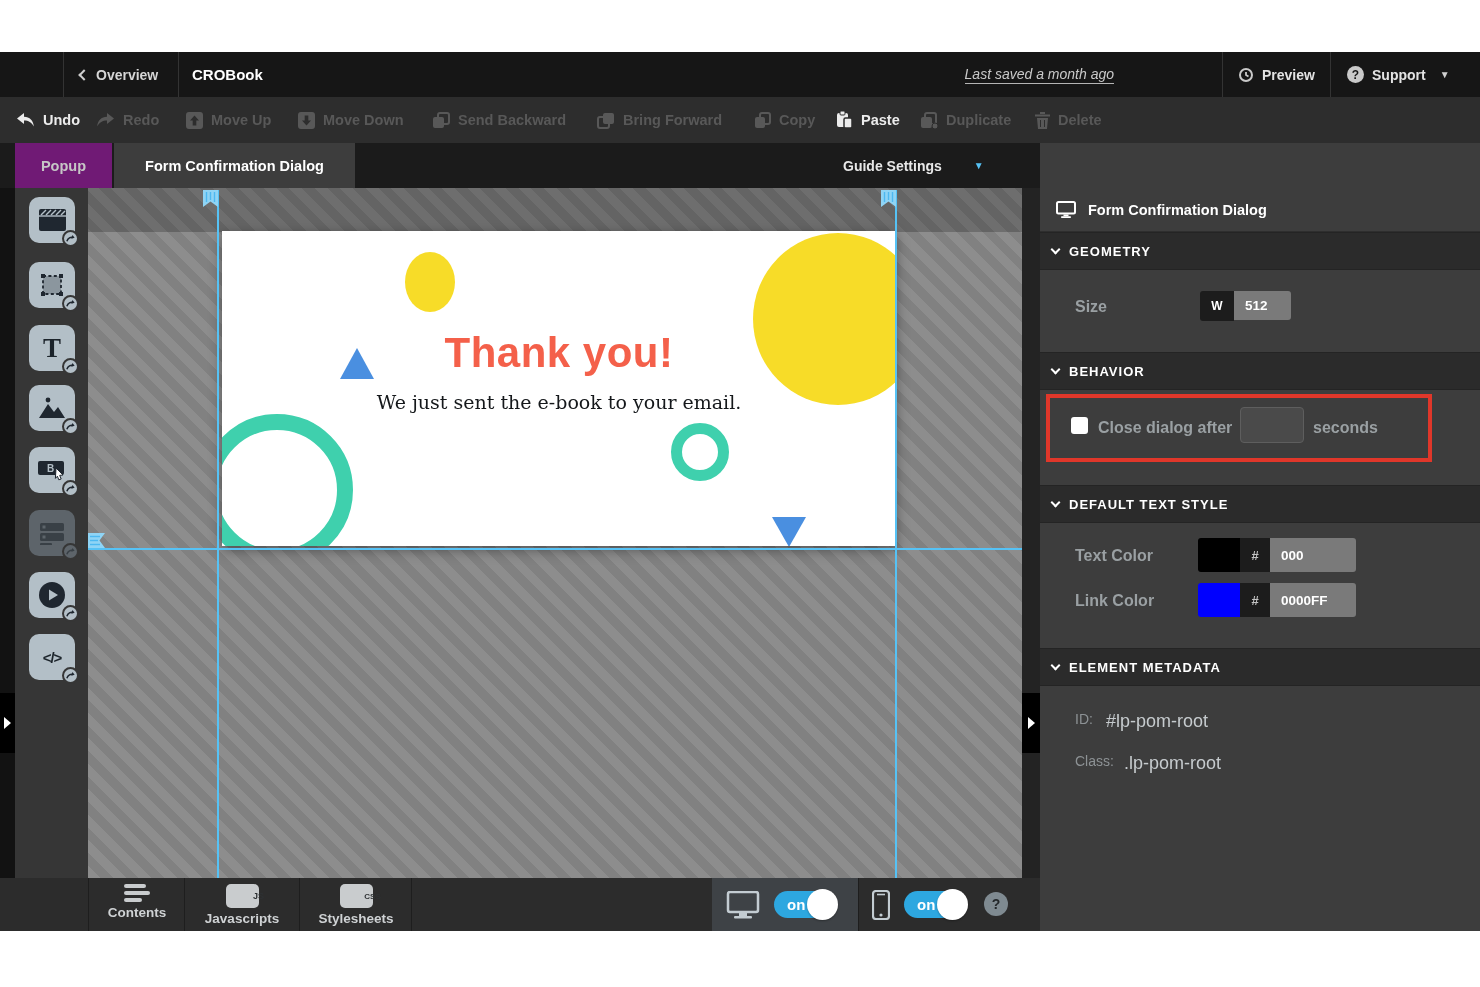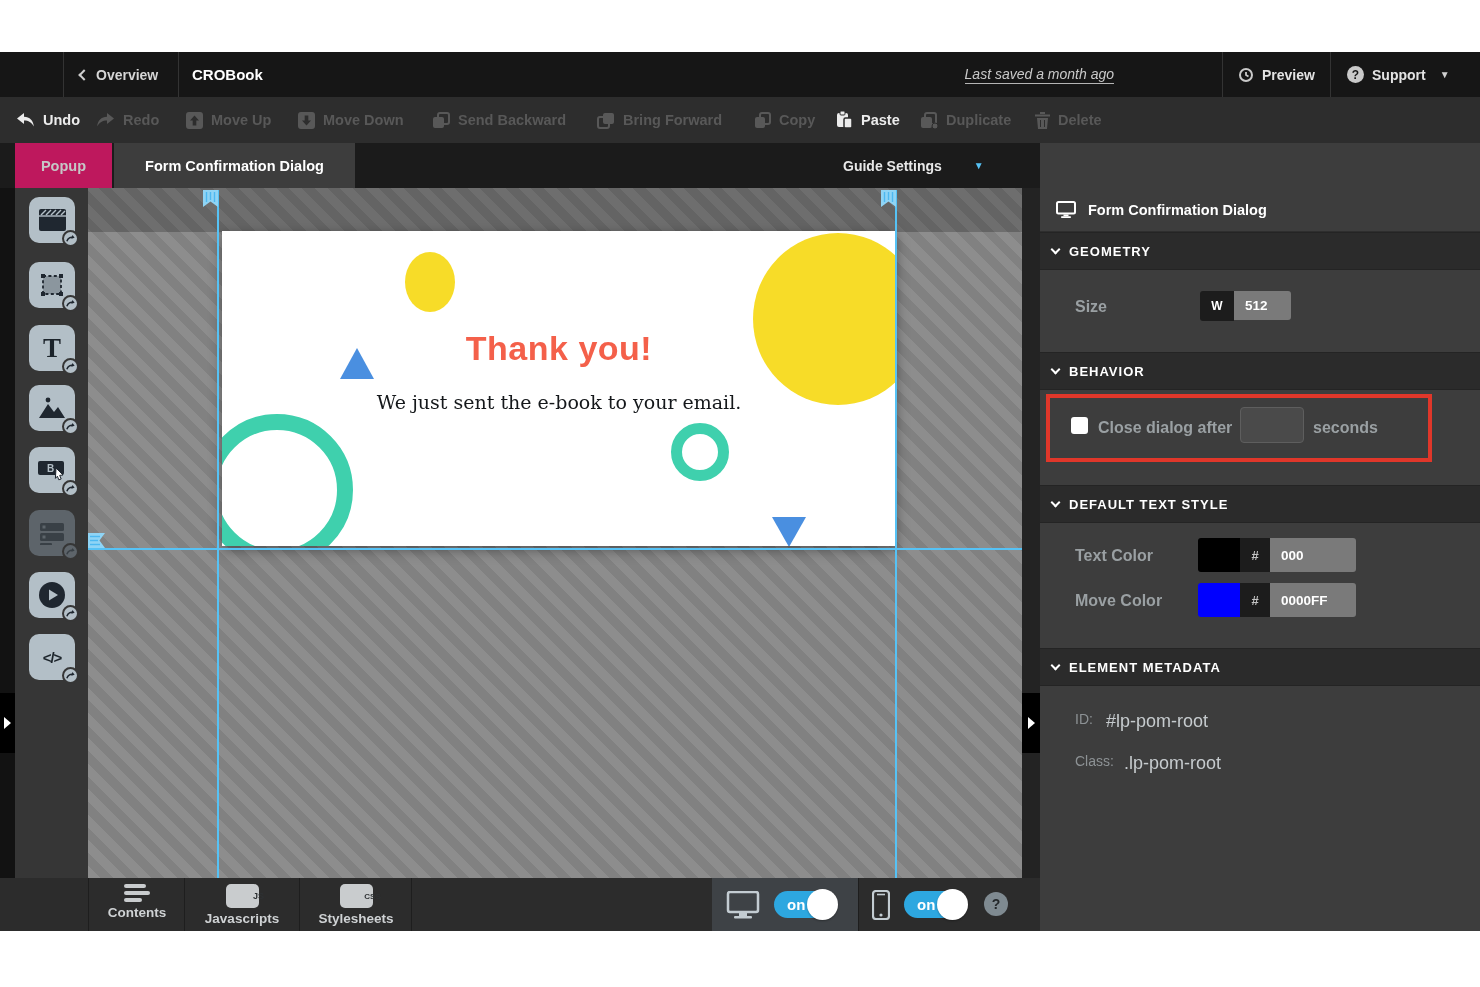--- a/index.html
+++ b/index.html
@@ -22,21 +22,21 @@
 
   
   .toolbar { position:absolute; left:0; top:97px; width:1480px; height:46px; background:#2d2d2d; }
   .tool { position:absolute; top:0; height:46px; display:flex; align-items:center; gap:8px; font-size:14.5px; font-weight:bold; color:#ececec; cursor:pointer; }
   .tool.disabled { color:#585858; }
   .tool svg { flex:none; }
 
   
   .tabrow { position:absolute; left:0; top:143px; width:1480px; height:45px; background:#1b1b1b; }
   .ctab { position:absolute; top:0; height:45px; display:flex; align-items:center; justify-content:center; font-size:14.5px; font-weight:bold; cursor:pointer; }
-  .tab-popup { left:15px; width:97px; background:#be185d; color:#c6c6c6; }
+  .tab-popup { left:15px; width:97px; background:#701a75; color:#c6c6c6; }
   .tab-active { left:114px; width:241px; background:#3d3d3d; color:#fff; }
   .guide-settings { position:absolute; left:843px; top:0; height:45px; display:flex; align-items:center; gap:26px; color:#e8e8e8; font-size:14px; font-weight:bold; cursor:pointer; }
   .ptab { position:absolute; top:0; height:45px; display:flex; align-items:center; justify-content:center; font-size:14.5px; font-weight:bold; cursor:pointer; background:#252525; color:#5e5e5e; border-left:1px solid #101010; }
   .ptab.active { background:#3d3d3d; color:#fff; }
 
   
   .lstrip { position:absolute; left:0; top:188px; width:15px; height:690px; background:#121212; }
   .rstrip { position:absolute; left:1022px; top:188px; width:18px; height:690px; background:#232323; }
   .strip-tab { position:absolute; top:505px; height:60px; background:#000; display:flex; align-items:center; justify-content:center; cursor:pointer; }
   .tri-r { width:0; height:0; border-top:6px solid transparent; border-bottom:6px solid transparent; border-left:7px solid #fff; }
@@ -52,21 +52,21 @@
   .canvas { position:absolute; left:88px; top:188px; width:934px; height:690px;
     background:repeating-linear-gradient(45deg,#8d8d8d 0px,#8d8d8d 9px,#818181 9px,#818181 18px); }
   .canvas-shade { position:absolute; left:0; top:0; width:934px; height:44px; background:rgba(0,0,0,0.22); }
 
   
   .dialog { position:absolute; left:134px; top:43px; width:674px; height:315px; background:#fff; box-shadow:0 4px 12px rgba(0,0,0,.4); overflow:hidden; }
   .shape { position:absolute; }
   .ring { border-radius:50%; border-style:solid; border-color:#3fd0ad; }
   .tri-up { width:0; height:0; border-left:17px solid transparent; border-right:17px solid transparent; border-bottom:31px solid #4a8fe0; }
   .tri-down { width:0; height:0; border-left:17px solid transparent; border-right:17px solid transparent; border-top:30px solid #4a8fe0; }
-  .dlg-heading { position:absolute; left:0; top:98px; width:100%; text-align:center; font-size:34px; font-weight:bold; color:#f4604a; letter-spacing:.5px; }
+  .dlg-heading { position:absolute; left:0; top:98px; width:100%; text-align:center; font-size:42px; font-weight:bold; color:#f4604a; letter-spacing:.5px; }
   .dlg-body { position:absolute; left:0; top:160px; width:100%; text-align:center; font-family:"DejaVu Serif", serif; font-size:19px; color:#15181b; }
 
   
   .vguide { position:absolute; top:2px; width:2px; height:688px; background:#56c2f5; }
   .hguide { position:absolute; left:0; top:360px; width:934px; height:2px; background:#56c2f5; }
   .gflag { position:absolute; }
 
   
   .bottombar { position:absolute; left:0; top:878px; width:1040px; height:53px; background:#2c2c2c; }
   .bb-div { position:absolute; top:0; width:1px; height:53px; background:#1e1e1e; }
@@ -472,21 +472,21 @@
   <div class="p-label" style="left:1313px; top:419px">seconds</div>
 
   <div class="p-band" style="top:485px">
     <span class="chev-down"></span>
     <span>DEFAULT TEXT STYLE</span>
   </div>
   <div class="p-label" style="left:1075px; top:547px">Text Color</div>
   <div class="swatch" style="left:1198px; top:538px; background:#000000;"></div>
   <div class="hashbox" style="left:1240px; top:538px;">#</div>
   <div class="valbox" style="left:1270px; top:538px; width:86px; height:34px;">000</div>
-  <div class="p-label" style="left:1075px; top:592px">Move Color</div>
+  <div class="p-label" style="left:1075px; top:592px">Link Color</div>
   <div class="swatch" style="left:1198px; top:583px; background:#0000FF;"></div>
   <div class="hashbox" style="left:1240px; top:583px;">#</div>
   <div class="valbox" style="left:1270px; top:583px; width:86px; height:34px;">0000FF</div>
 
   <div class="p-band" style="top:648px">
     <span class="chev-down"></span>
     <span>ELEMENT METADATA</span>
   </div>
   <div class="meta-label" style="left:1075px; top:711px">ID:</div>
   <div class="meta-val" style="left:1106px; top:711px">#lp-pom-root</div>

